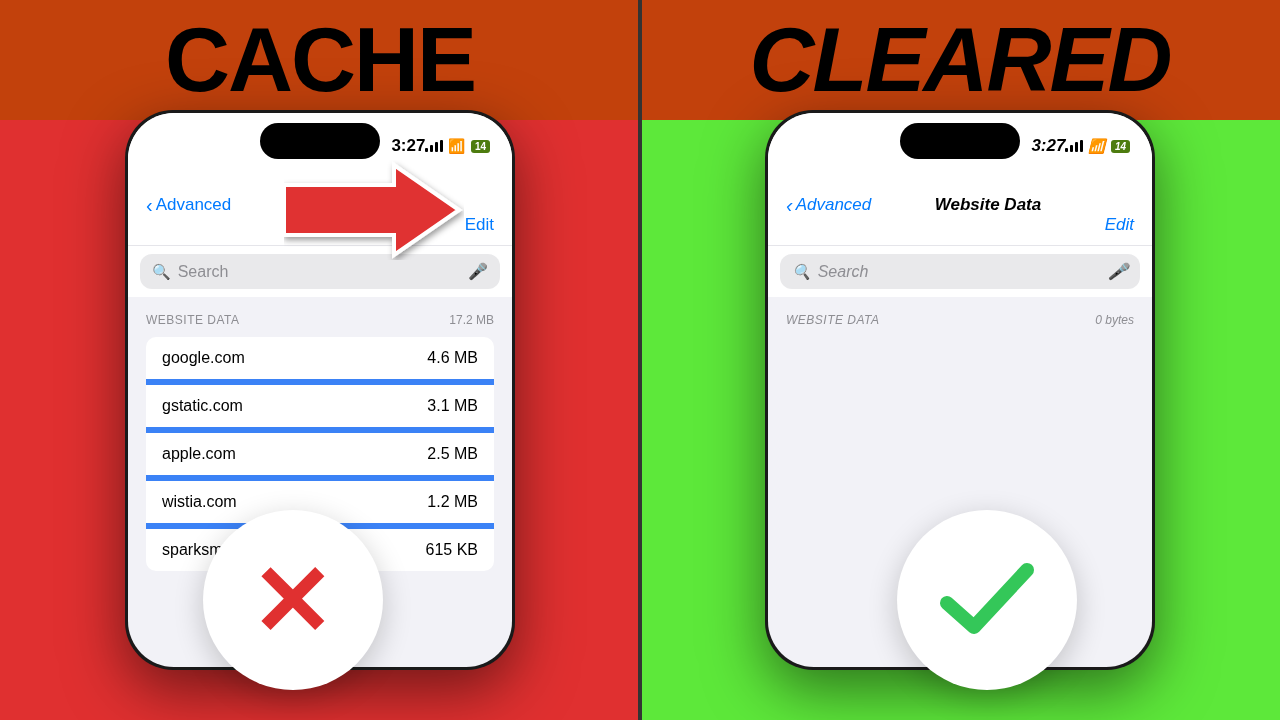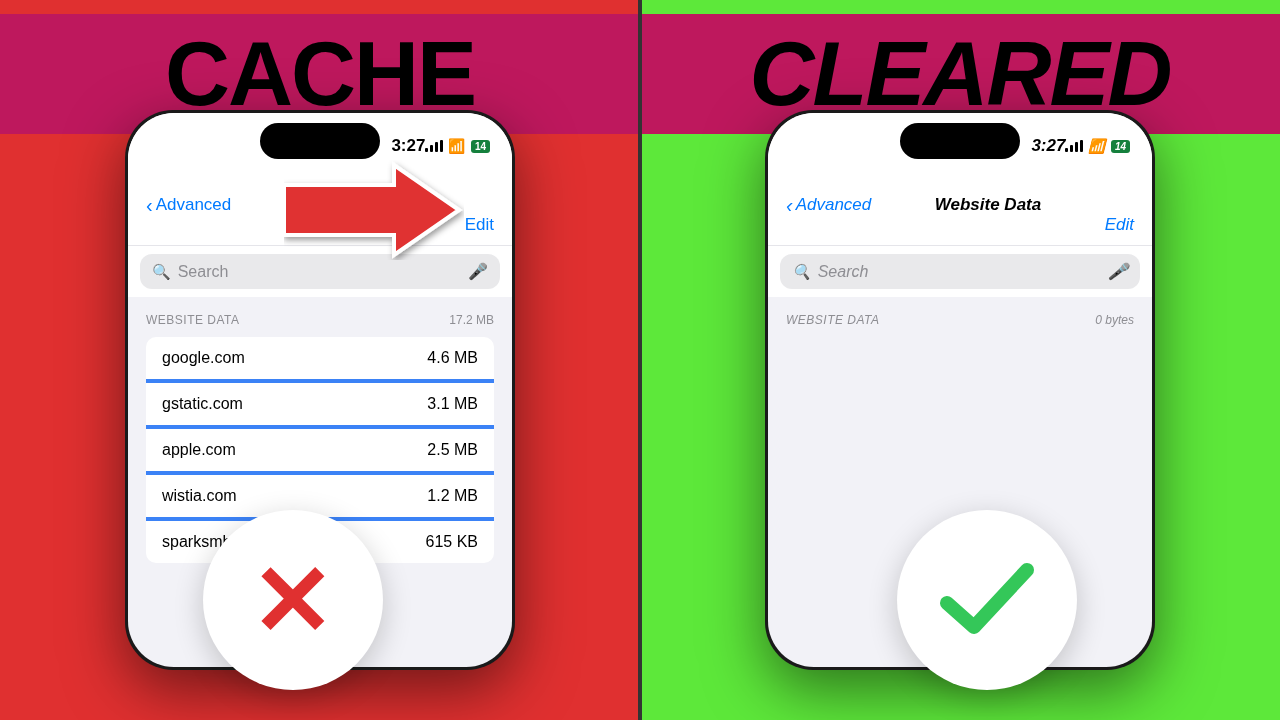--- a/index.html
+++ b/index.html
@@ -23,25 +23,25 @@
       background-color: #e03030;
     }
 
     .panel-right {
       background-color: #5de83a;
       font-style: italic;
     }
 
     .title-bar {
       position: absolute;
-      top: 14px;
+      top: 0;
       left: 0;
       right: 0;
       height: 120px;
-      background: #be185d;
+      background: #c2410c;
       display: flex;
       align-items: center;
       justify-content: center;
     }
 
     .title-text {
       font-size: 90px;
       font-weight: 900;
       color: #000;
       letter-spacing: -2px;
@@ -125,21 +125,21 @@
       width: 3px;
       background: #000;
       border-radius: 1px;
     }
 
     .wifi-icon {
       font-size: 14px;
     }
 
     .battery-badge {
-      background: #15803d;
+      background: #4d7c0f;
       color: white;
       font-size: 10px;
       font-weight: 700;
       padding: 1px 4px;
       border-radius: 3px;
     }
 
     
     .nav-bar {
       background: white;
@@ -237,21 +237,21 @@
       background: white;
       border-radius: 10px;
       overflow: hidden;
     }
 
     .data-item {
       display: flex;
       justify-content: space-between;
       align-items: center;
       padding: 12px 16px;
-      border-bottom: 4px solid #3b82f6;
+      border-bottom: 6px solid #3b82f6;
     }
 
     .data-item:last-child {
       border-bottom: none;
     }
 
     .data-domain {
       font-size: 16px;
       color: #000;
     }

